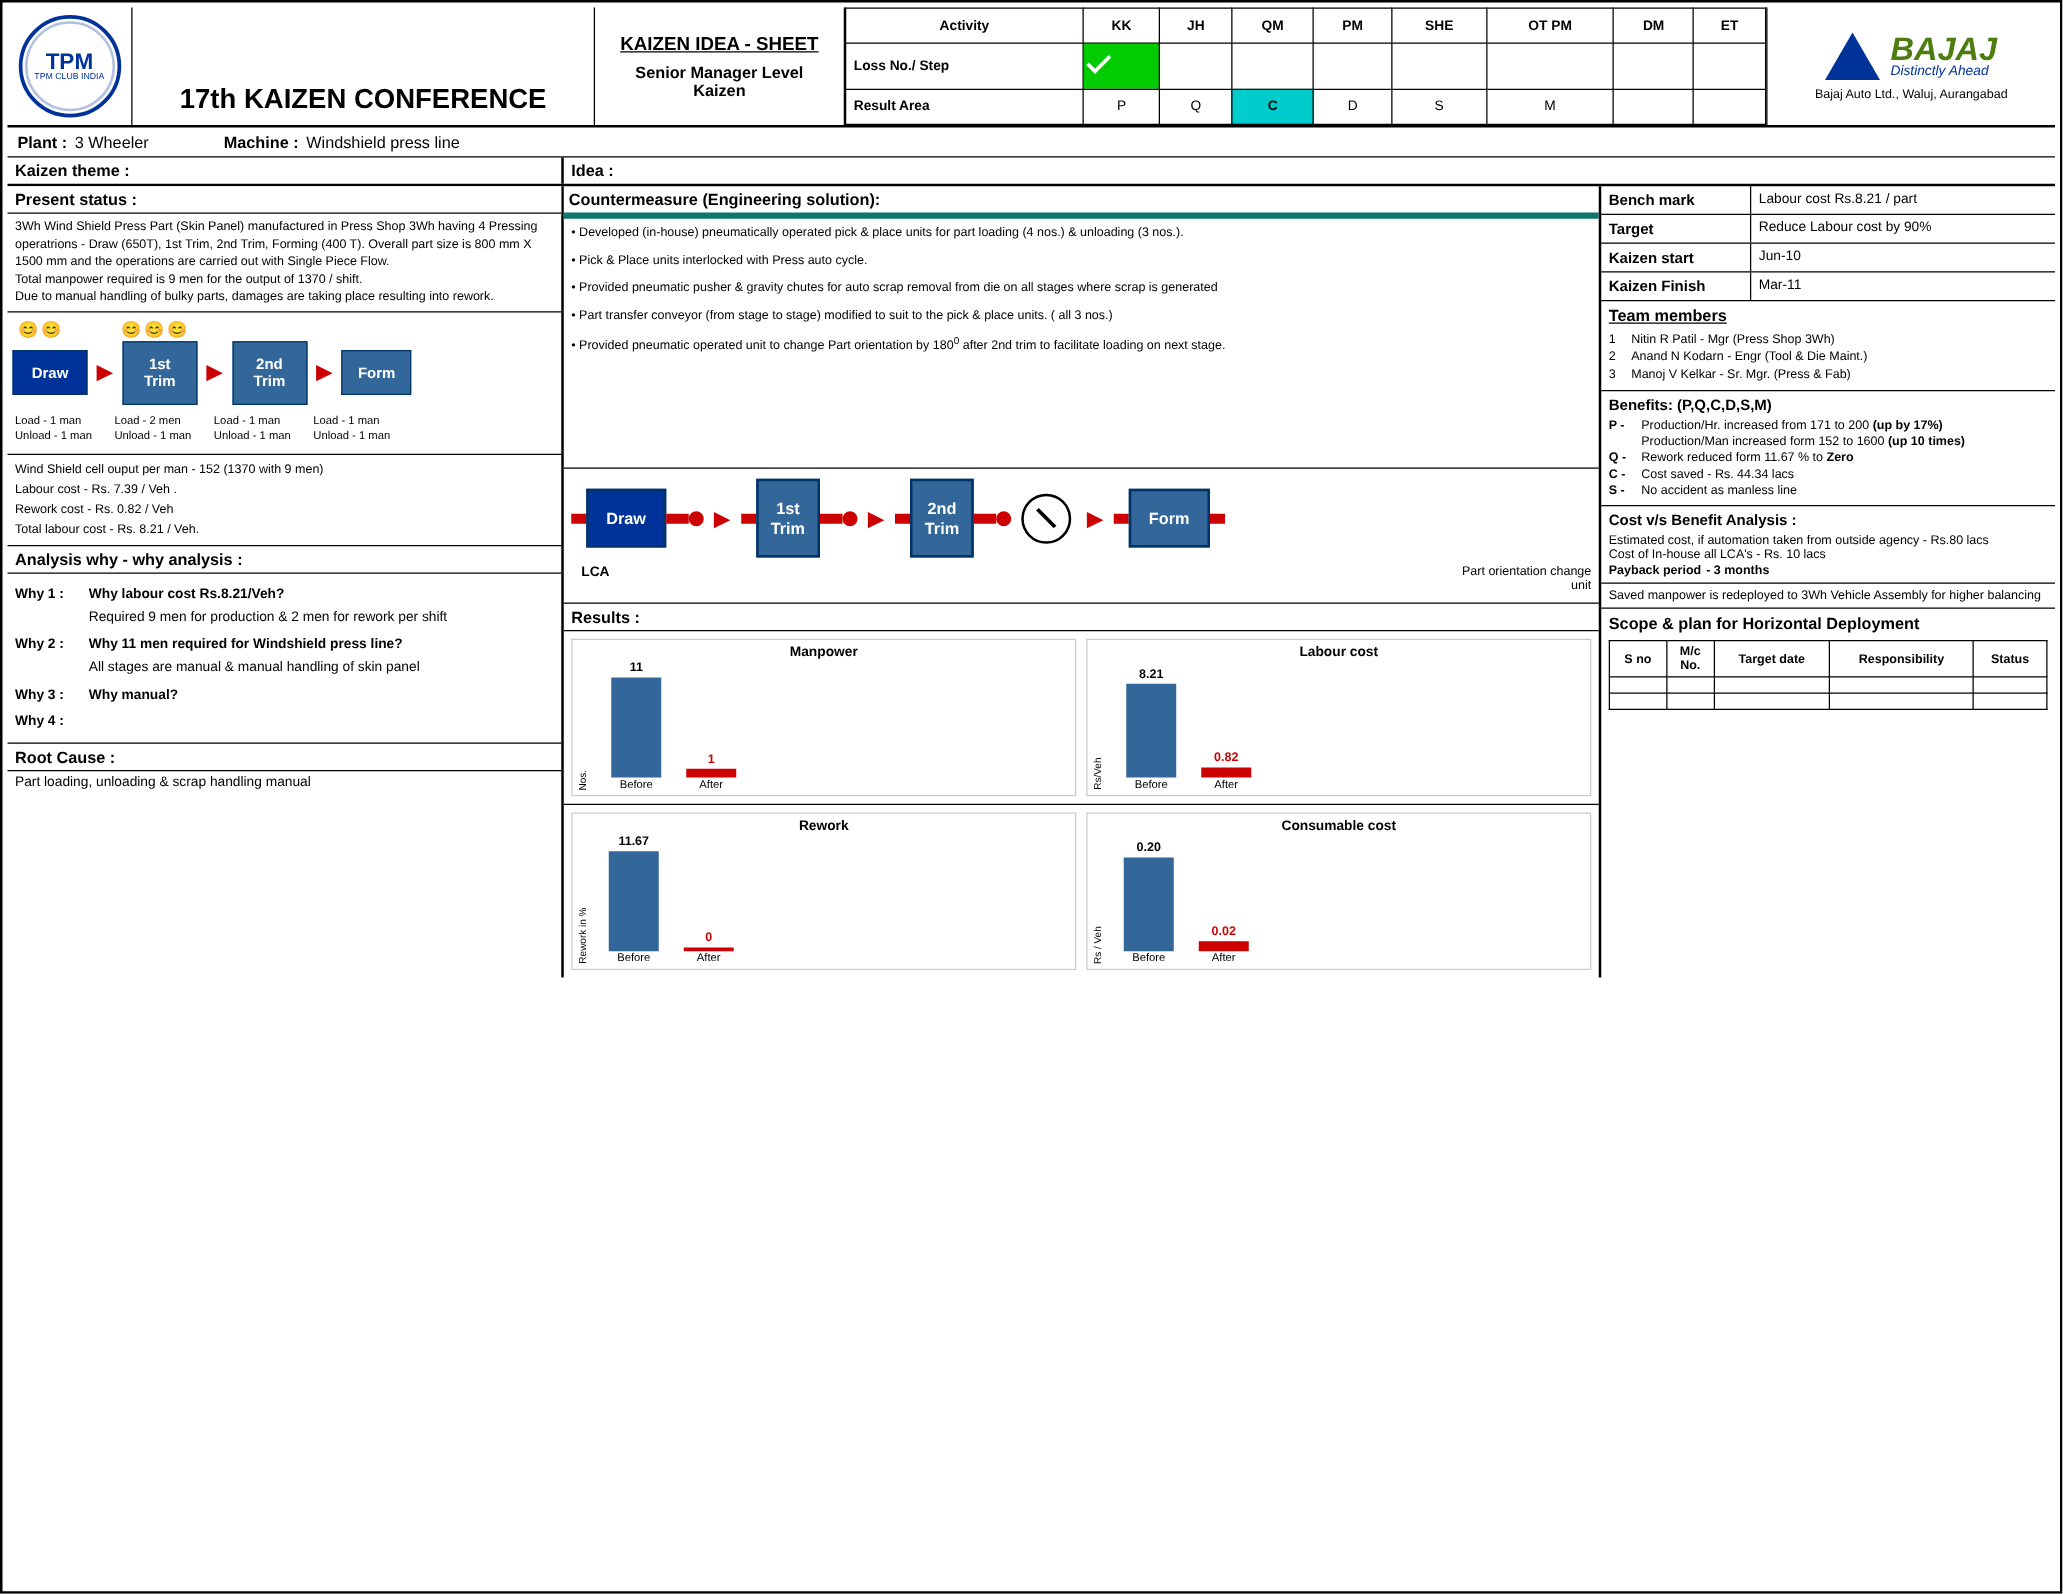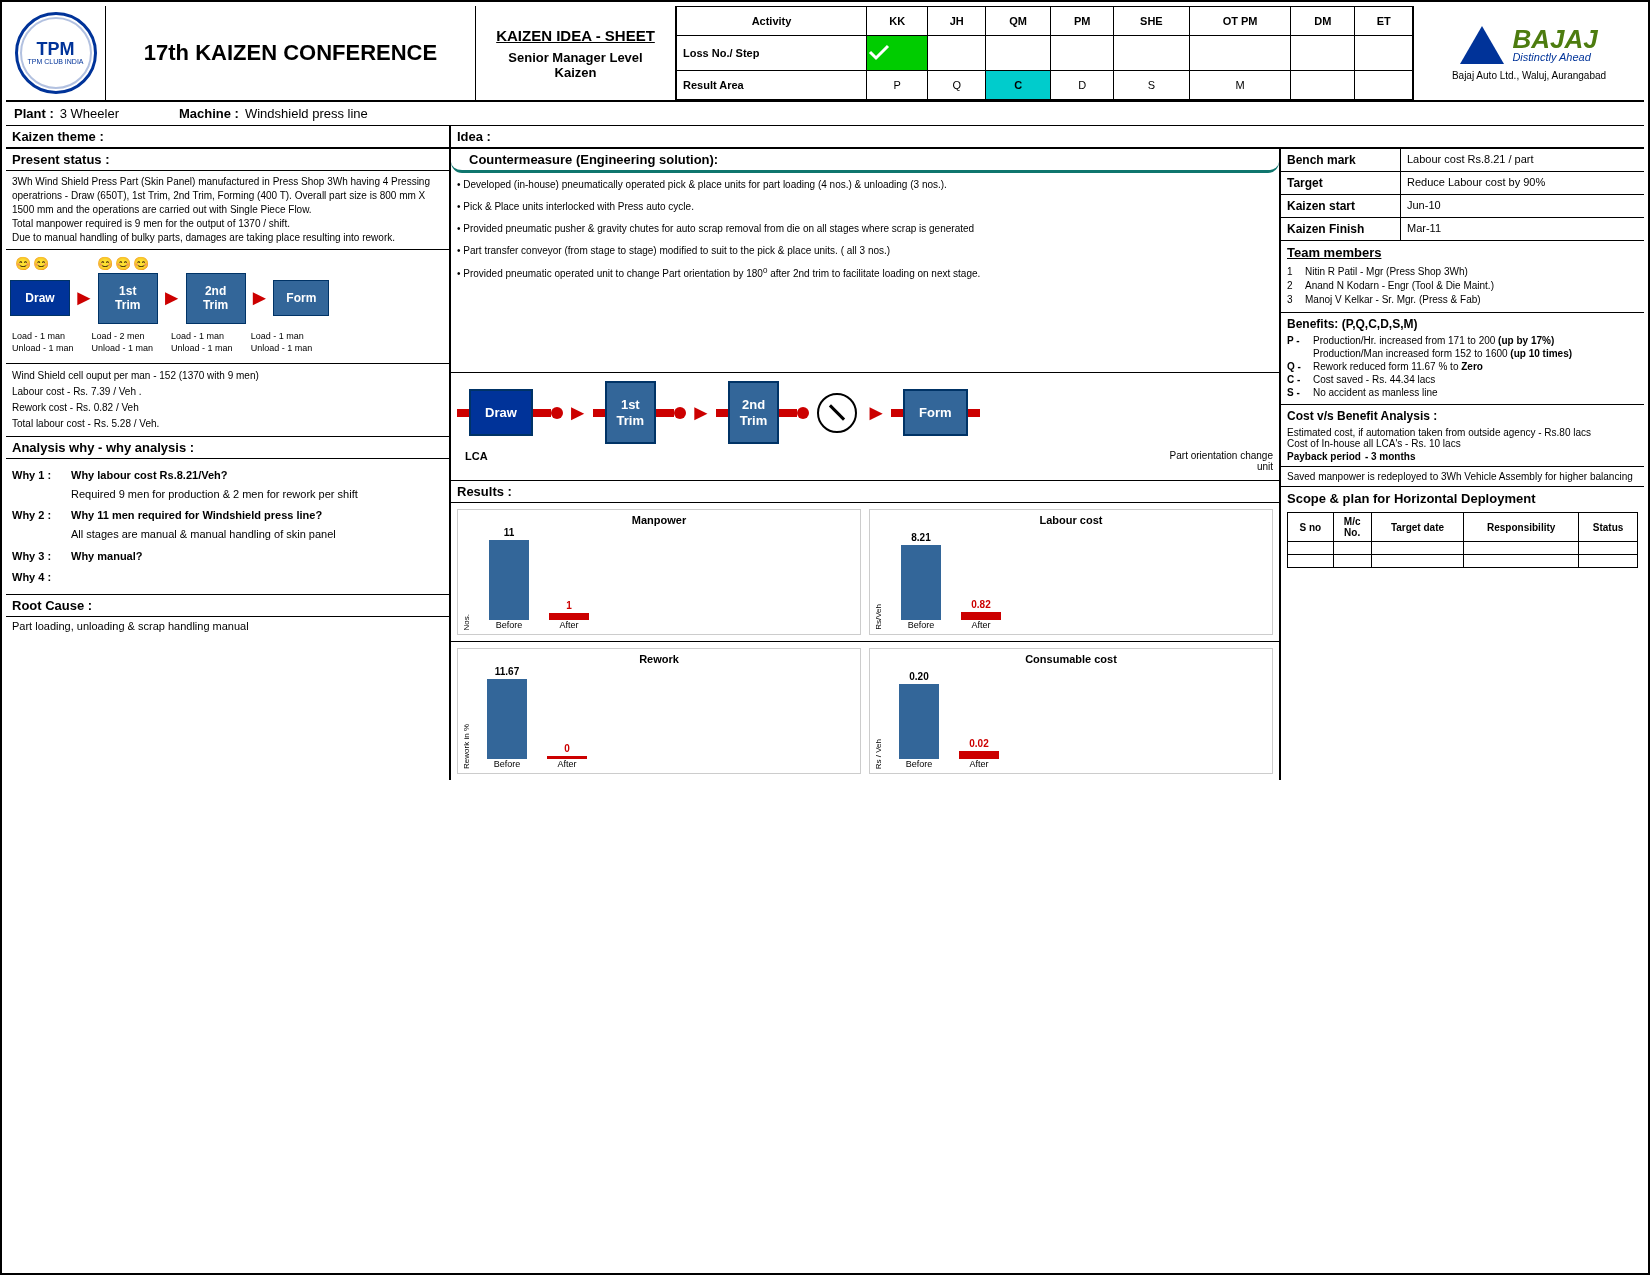--- a/index.html
+++ b/index.html
@@ -21,21 +21,21 @@
 
     <div style="width:100px; border-right:1px solid #000; display:flex; align-items:center; justify-content:center; padding:6px;">
       <div style="width:82px; height:82px; border-radius:50%; border:3px solid #003399; display:flex; flex-direction:column; align-items:center; justify-content:center; background:#fff; position:relative; overflow:hidden;">
         <div style="font-size:18px; font-weight:bold; color:#003399; line-height:1;">TPM</div>
         <div style="font-size:7px; color:#003399; text-align:center; line-height:1.2;">TPM CLUB INDIA</div>
 
         <div style="position:absolute; top:2px; left:2px; right:2px; bottom:2px; border-radius:50%; border:2px solid #003399; opacity:0.3;"></div>
       </div>
     </div>
 
-    <div style="width:370px; border-right:1px solid #000; display:flex; align-items:center; justify-content:center; padding:8px;">
+    <div style="width:370px; border-right:1px solid #000; display:flex; align-items:flex-end; justify-content:center; padding:8px;">
       <h1 style="font-size:22px; font-weight:bold; text-align:center; color:#000;">17th KAIZEN CONFERENCE</h1>
     </div>
 
     <div style="width:200px; border-right:1px solid #000; display:flex; flex-direction:column; align-items:center; justify-content:center; padding:6px;">
       <div style="font-size:15px; font-weight:bold; text-decoration:underline; text-align:center;">KAIZEN IDEA - SHEET</div>
       <div style="font-size:13px; font-weight:bold; text-align:center; margin-top:6px;">Senior Manager Level</div>
       <div style="font-size:13px; font-weight:bold; text-align:center;">Kaizen</div>
     </div>
 
     <div style="flex:1; border-right:1px solid #000;">
@@ -159,21 +159,21 @@
           <div style="min-width:63px; font-size:9px; text-align:left; padding:2px; line-height:1.4;">Load  - 1 man<br>Unload - 1 man</div>
           <div style="min-width:8px;"></div>
           <div style="min-width:55px; font-size:9px; text-align:left; padding:2px; line-height:1.4;">Load  - 1 man<br>Unload - 1 man</div>
         </div>
       </div>
 
       <div style="padding:4px 6px; border-bottom:1px solid #000; font-size:10px; line-height:1.6;">
         <div>Wind Shield cell ouput per man - 152 (1370 with 9 men)</div>
         <div>Labour cost     - Rs. 7.39 /  Veh .</div>
         <div>Rework cost    - Rs. 0.82 / Veh</div>
-        <div>Total labour cost  - Rs. 5.28 / Veh.</div>
+        <div>Total labour cost  - Rs. 8.21 / Veh.</div>
       </div>
 
       <div style="border-bottom:1px solid #000;">
         <div style="padding:3px 6px; border-bottom:1px solid #000;">
           <span style="font-weight:bold; font-size:13px;">Analysis why - why analysis :</span>
         </div>
         <div style="padding:4px 6px; font-size:11px; line-height:1.7;">
           <div style="display:flex; gap:4px; margin:3px 0;">
             <span style="font-weight:bold; min-width:55px;">Why 1 :</span>
             <div>
@@ -203,21 +203,21 @@
         <span style="font-weight:bold; font-size:13px;">Root Cause :</span>
       </div>
       <div style="padding:3px 6px; font-size:11px;">
         <span>Part loading, unloading &amp; scrap handling manual</span>
       </div>
 
     </div>
 
     <div style="width:830px; border-right:2px solid #000; display:flex; flex-direction:column;">
 
-      <div style="padding:3px 18px; border-bottom:3px solid #0f766e;border-radius:11px;">
+      <div style="padding:3px 4px; border-bottom:5px solid #0f766e;">
         <span style="font-weight:bold; font-size:13px;">Countermeasure (Engineering solution):</span>
       </div>
 
       <div style="padding:4px 6px; font-size:10px; line-height:1.6; border-bottom:1px solid #000; min-height:200px;">
         <div>• Developed (in-house) pneumatically operated pick &amp; place units for part loading (4 nos.) &amp; unloading (3 nos.).</div>
         <div style="margin-top:6px;">• Pick &amp; Place units interlocked with Press auto cycle.</div>
         <div style="margin-top:6px;">• Provided pneumatic pusher &amp; gravity chutes for auto scrap removal from die on all stages where scrap is generated</div>
         <div style="margin-top:6px;">• Part transfer conveyor (from stage to stage) modified to suit to the pick &amp; place units. ( all 3 nos.)</div>
         <div style="margin-top:6px;">• Provided pneumatic operated unit to change Part orientation by 180<sup>0</sup> after 2nd trim to facilitate loading on next stage.</div>
       </div>

